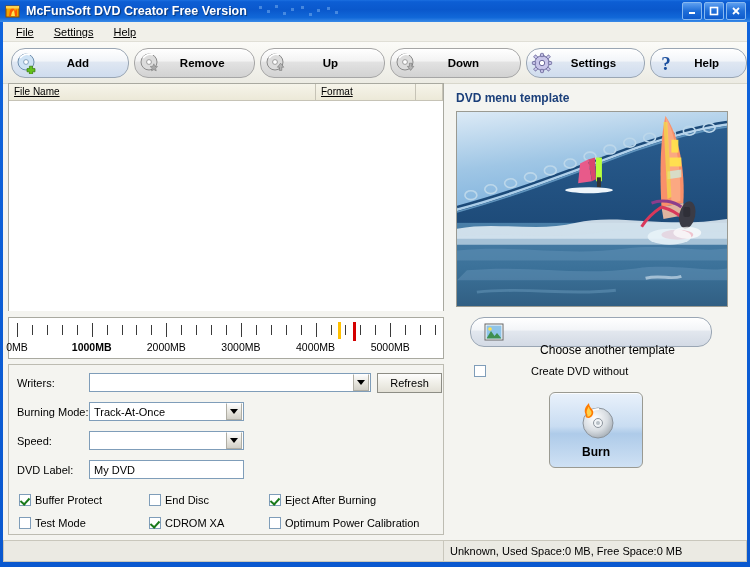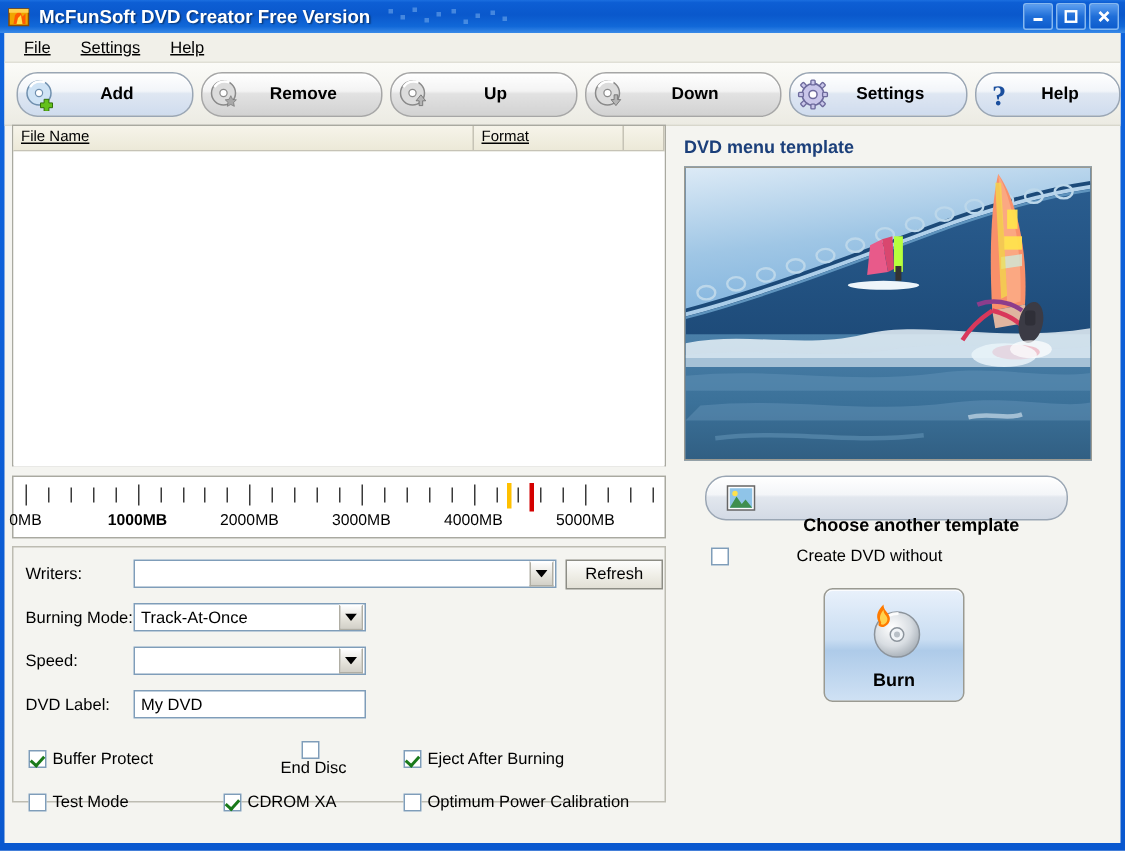--- a/index.html
+++ b/index.html
@@ -147,21 +147,21 @@
     box-sizing:border-box;overflow:hidden;position:relative;background:#2b5d8c;
   }
   .preview svg{display:block;width:100%;height:100%;}
   .choosebtn{
     margin:10px 0 0 20px;width:240px;height:28px;border-radius:14px;
     border:1px solid #9aa6b4;
     background:linear-gradient(to bottom,#ffffff 0%,#f3f5f8 42%,#e2e7ee 48%,#d3dae5 100%);
     display:flex;align-items:center;cursor:pointer;box-shadow:inset 0 1px 0 #fff;
   }
   .choosebtn .cicon{width:20px;height:18px;margin-left:13px;flex:0 0 auto;}
-  .choosebtn .clabel{flex:1 1 auto;text-align:center;font-weight:bold;font-size:12px;color:#000;margin-top:36px;}
+  .choosebtn .clabel{flex:1 1 auto;text-align:center;font-weight:normal;font-size:12px;color:#000;margin-top:36px;}
   .createrow{display:flex;align-items:center;margin:18px 0 0 24px;cursor:pointer;gap:41px;}
   .burnwrap{display:flex;justify-content:center;margin-top:15px;}
   .burnbtn{
     width:92px;height:74px;border:1px solid #9a9a92;border-radius:6px;
     background:linear-gradient(to bottom,#e9f1fb 0%,#c9ddf2 45%,#aecbe9 55%,#cfe1f4 100%);
     display:flex;flex-direction:column;align-items:center;justify-content:center;
     cursor:pointer;box-shadow:inset 0 1px 0 rgba(255,255,255,.8);
   }
   .burnbtn .blabel{font-weight:bold;font-size:12px;color:#000;margin-top:2px;}
   
@@ -418,21 +418,21 @@
         <div class="frow">
           <div class="flabel">DVD Label:</div>
           <div class="textbox" style="width:155px;">My DVD</div>
         </div>
 
         <div class="cbrow" style="margin-top:13px;">
           <div class="cbitem" style="width:130px;">
             <span class="cbbox checked"></span>
             <span>Buffer Protect</span>
           </div>
-          <div class="cbitem" style="width:120px;flex-direction:column;">
+          <div class="cbitem" style="width:120px;">
             <span class="cbbox"></span>
             <span>End Disc</span>
           </div>
           <div class="cbitem">
             <span class="cbbox checked"></span>
             <span>Eject After Burning</span>
           </div>
         </div>
 
         <div class="cbrow" style="margin-top:11px;">
@@ -564,13 +564,17 @@
                 <path d="M14.5 14 C12.5 10.5 14.5 7.5 16 5.5 C16 8.5 18 9 18.5 11 C19 13 17.5 15 15.8 15.5 C14.3 15.5 14 15 14.5 14 Z" fill="#ffd24d"></path>
               </svg>
             </span>
             <span class="blabel">Burn</span>
           </div>
         </div>
       </div>
     </div>
   </div>
 
+  <div class="statusbar">
+    <div class="sbleft"></div>
+    <div class="sbright">Unknown, Used Space:0 MB, Free Space:0 MB</div>
+  </div>
 </div>
 
 </body></html>

